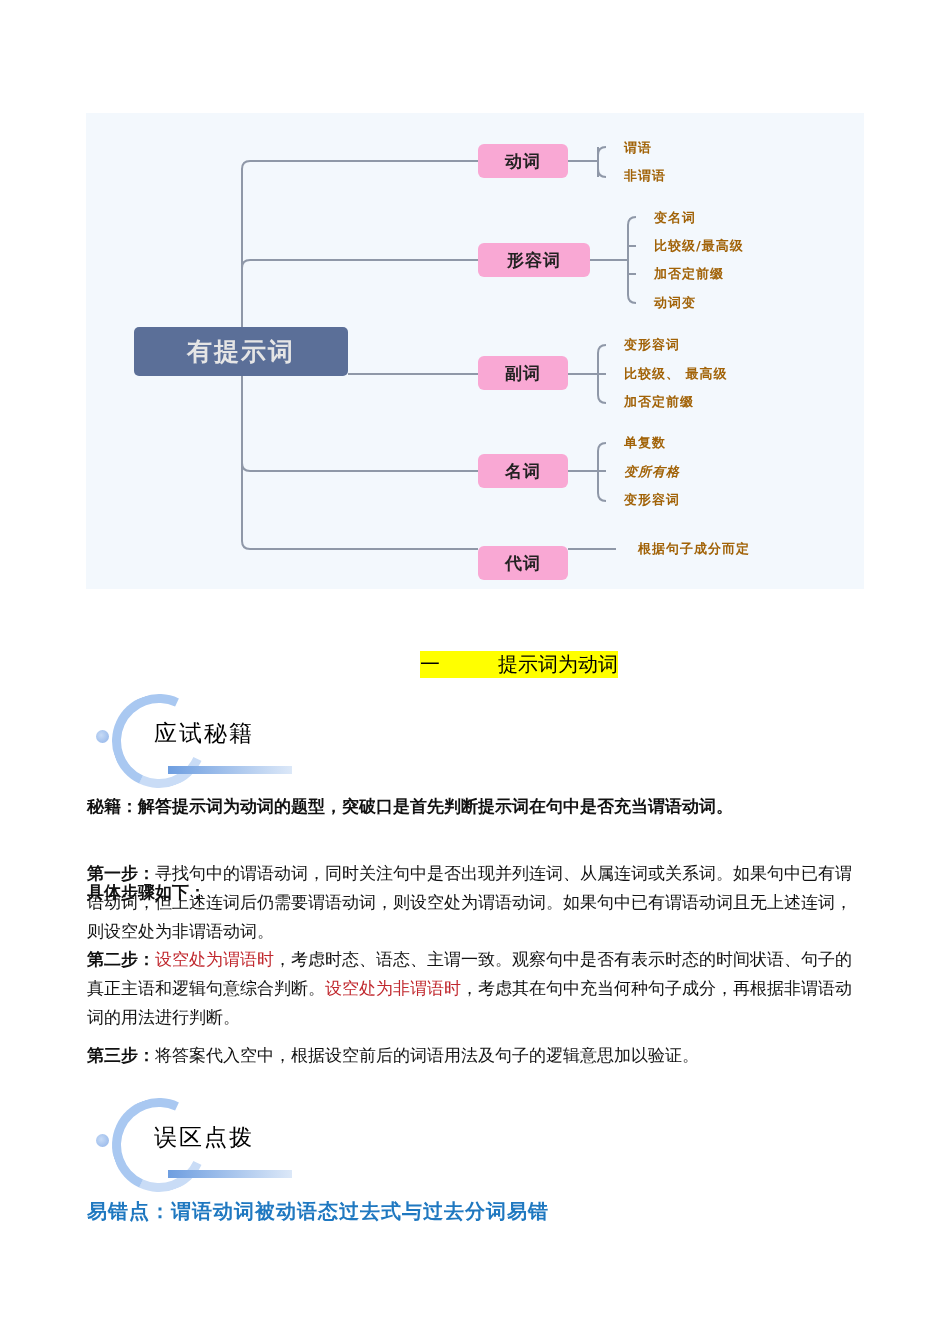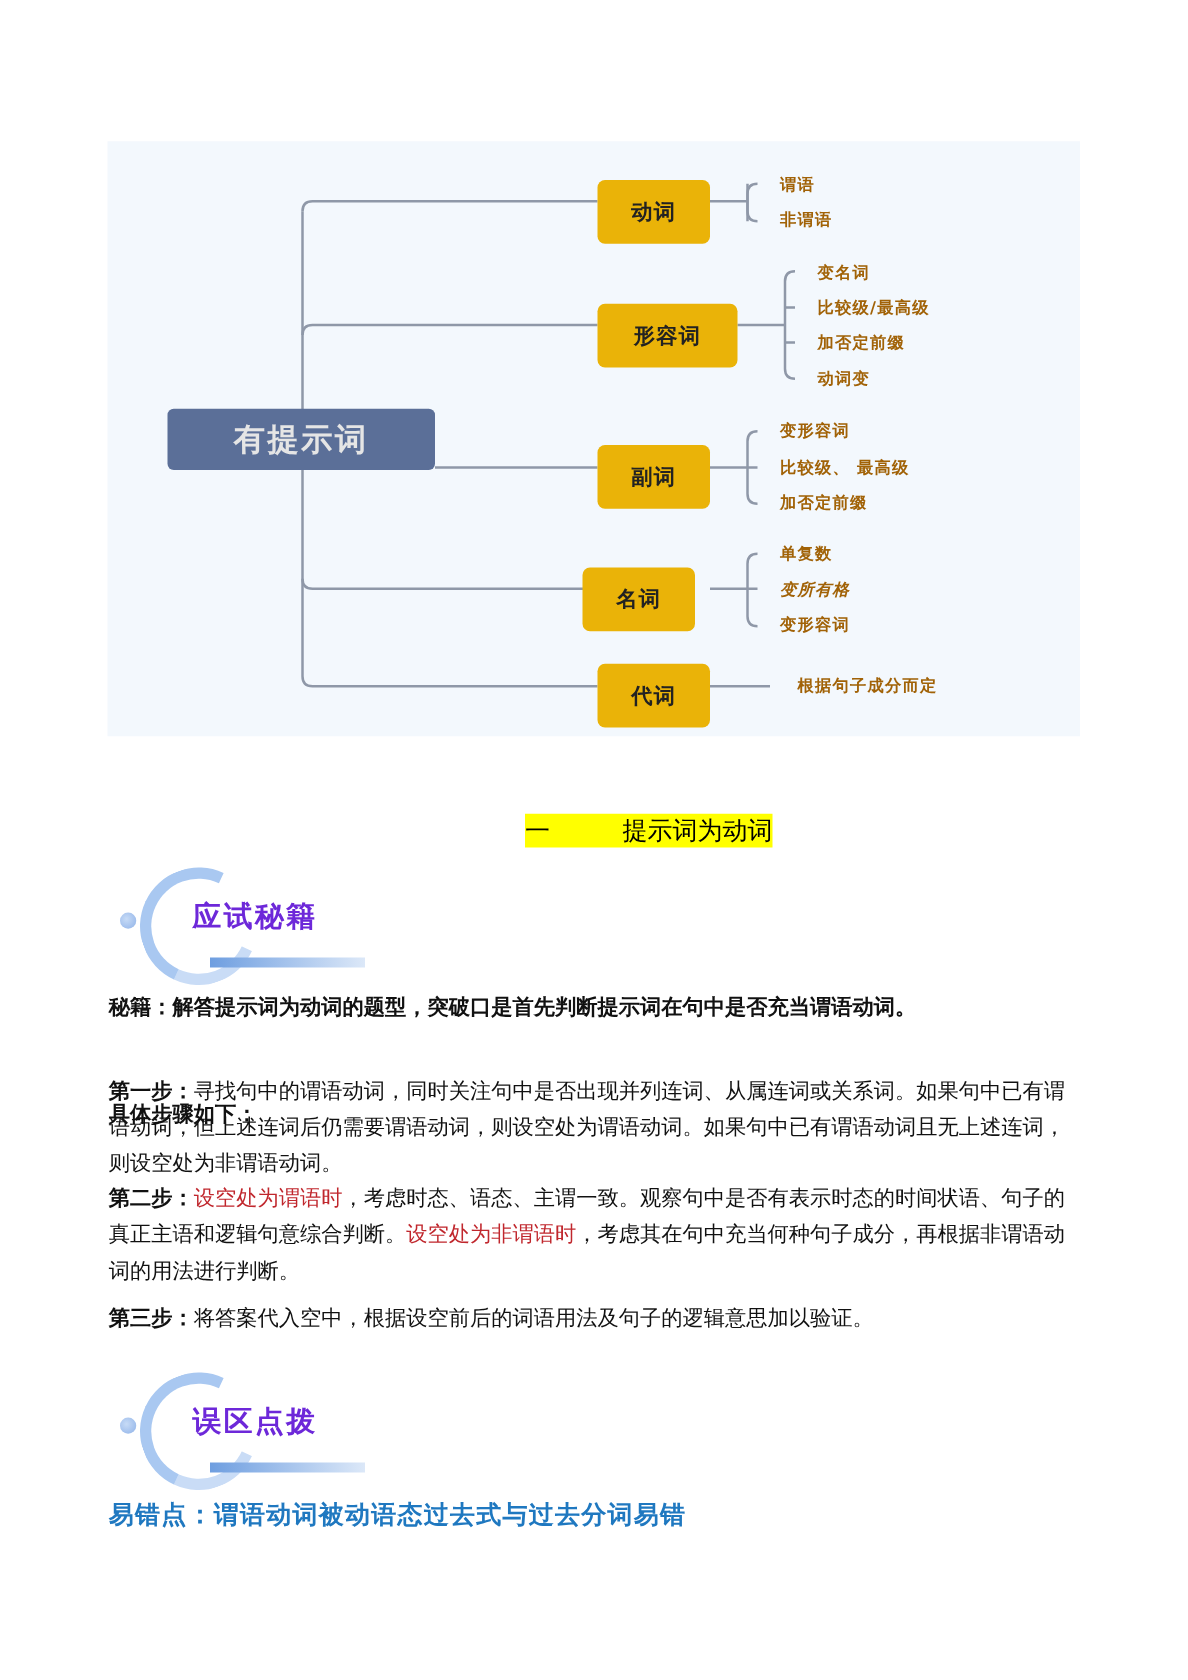--- a/index.html
+++ b/index.html
@@ -1,31 +1,31 @@
 <!DOCTYPE html>
 <html><head>
 <meta charset="utf-8">
 <style>
   html,body{margin:0;padding:0;background:#ffffff;}
   body{width:950px;height:1344px;position:relative;overflow:hidden;font-family:"DejaVu Sans","Liberation Sans",sans-serif;color:#000;}
   
   .mindmap{position:absolute;left:86px;top:113px;width:778px;height:476px;background:#f3f8fd;}
   .mindmap svg{position:absolute;left:0;top:0;}
   .root{position:absolute;left:48px;top:214px;width:214px;height:49px;background:#5b6f98;border-radius:5px;color:#e5e5e5;font-weight:bold;font-size:25px;display:flex;align-items:center;justify-content:center;letter-spacing:2px;}
-  .branch{position:absolute;height:51px;background:#eab308;border-radius:6px;color:#222;font-weight:bold;font-size:17px;display:flex;align-items:center;justify-content:center;letter-spacing:1px;}
+  .branch{position:absolute;height:34px;background:#f9a8d4;border-radius:6px;color:#222;font-weight:bold;font-size:17px;display:flex;align-items:center;justify-content:center;letter-spacing:1px;}
   .leaf{position:absolute;font-size:13px;font-weight:bold;color:#a16207;white-space:nowrap;letter-spacing:1px;}
   
   .sec-title{position:absolute;left:420px;top:651px;height:27px;background:#ffff00;font-size:20px;font-family:"DejaVu Serif","Liberation Serif",serif;line-height:27px;display:flex;}
   .sec-title .num{width:78px;}
   
   .badge{position:absolute;width:210px;height:90px;}
   .badge .dot{position:absolute;left:8px;top:36px;width:13px;height:13px;border-radius:50%;background:radial-gradient(circle at 40% 40%,#c7dbf6,#8fb2e8);}
   .badge .ring{position:absolute;left:24px;top:0;width:76px;height:76px;border-radius:50%;border:9px solid #a9c8f1;border-right-color:transparent;border-bottom-color:#c9dcf6;transform:rotate(-20deg);}
   .badge .bar{position:absolute;left:80px;top:72px;width:124px;height:8px;background:linear-gradient(90deg,#6e9ee0,#dce8f8);}
-  .badge .label{position:absolute;left:66px;top:24px;font-size:23px;font-weight:bold;color:#6d28d9;letter-spacing:2px;}
+  .badge .label{position:absolute;left:66px;top:24px;font-size:23px;font-weight:normal;color:#000000;letter-spacing:2px;}
   
   .para{position:absolute;left:87px;width:780px;font-family:"DejaVu Serif","Liberation Serif",serif;font-size:17px;line-height:29px;color:#111;}
   .para b{font-family:"DejaVu Sans","Liberation Sans",sans-serif;}
   .red{color:#c0272d;}
   .err-title{position:absolute;left:87px;top:1198px;font-size:20px;font-weight:bold;color:#1f78c0;letter-spacing:1px;}
 </style>
 </head>
 <body>
 
 <div class="mindmap">
@@ -63,26 +63,26 @@
   <div class="leaf" style="left:568px;top:96px;">变名词</div>
   <div class="leaf" style="left:568px;top:124px;">比较级/最高级</div>
   <div class="leaf" style="left:568px;top:152px;">加否定前缀</div>
   <div class="leaf" style="left:568px;top:181px;">动词变</div>
 
   <div class="branch" style="left:392px;top:243px;width:90px;">副词</div>
   <div class="leaf" style="left:538px;top:223px;">变形容词</div>
   <div class="leaf" style="left:538px;top:252px;text-align:center;">比较级、 最高级</div>
   <div class="leaf" style="left:538px;top:280px;">加否定前缀</div>
 
-  <div class="branch" style="left:380px;top:341px;width:90px;text-align:right;">名词</div>
+  <div class="branch" style="left:392px;top:341px;width:90px;text-align:right;">名词</div>
   <div class="leaf" style="left:538px;top:321px;">单复数</div>
   <div class="leaf" style="left:538px;top:350px;font-style:italic;">变所有格</div>
   <div class="leaf" style="left:538px;top:378px;">变形容词</div>
 
-  <div class="branch" style="left:392px;top:418px;width:90px;">代词</div>
+  <div class="branch" style="left:392px;top:433px;width:90px;">代词</div>
   <div class="leaf" style="left:552px;top:427px;">根据句子成分而定</div>
 </div>
 
 <div class="sec-title">
   <span class="num">一</span>
   <span>提示词为动词</span>
 </div>
 
 <div class="badge" style="left:88px;top:694px;">
   <div class="dot"></div>

